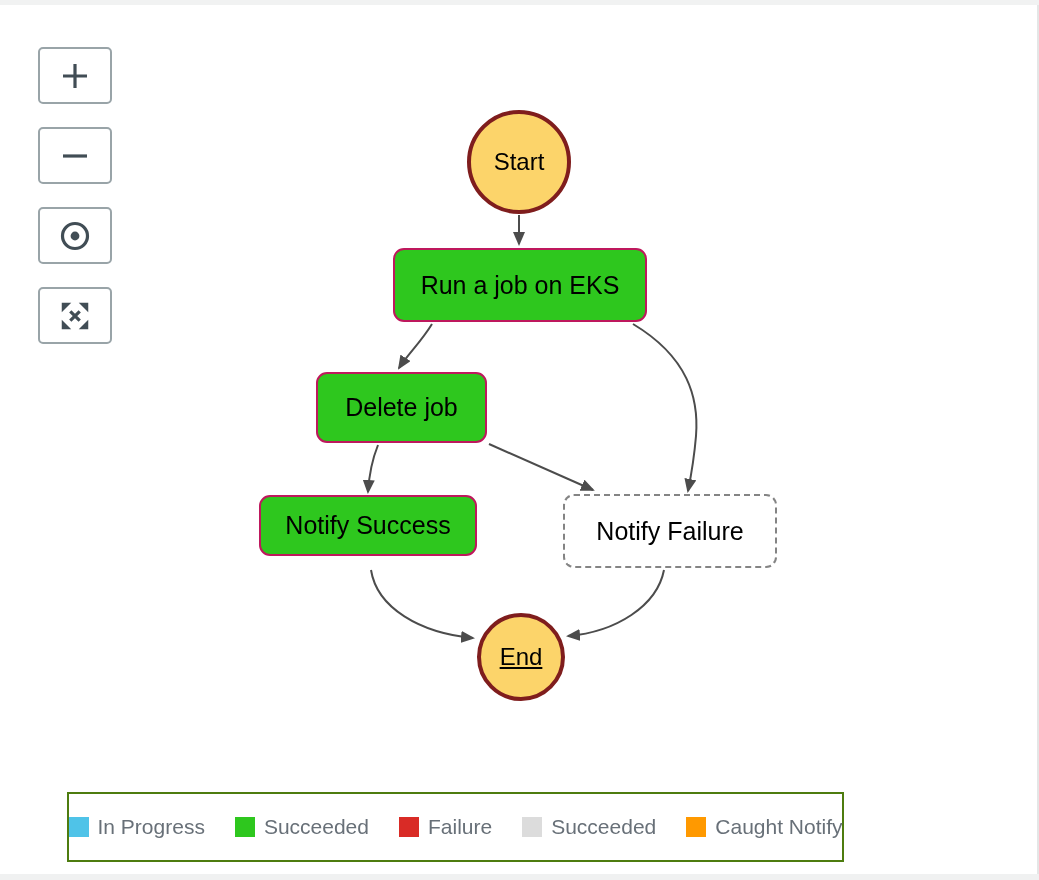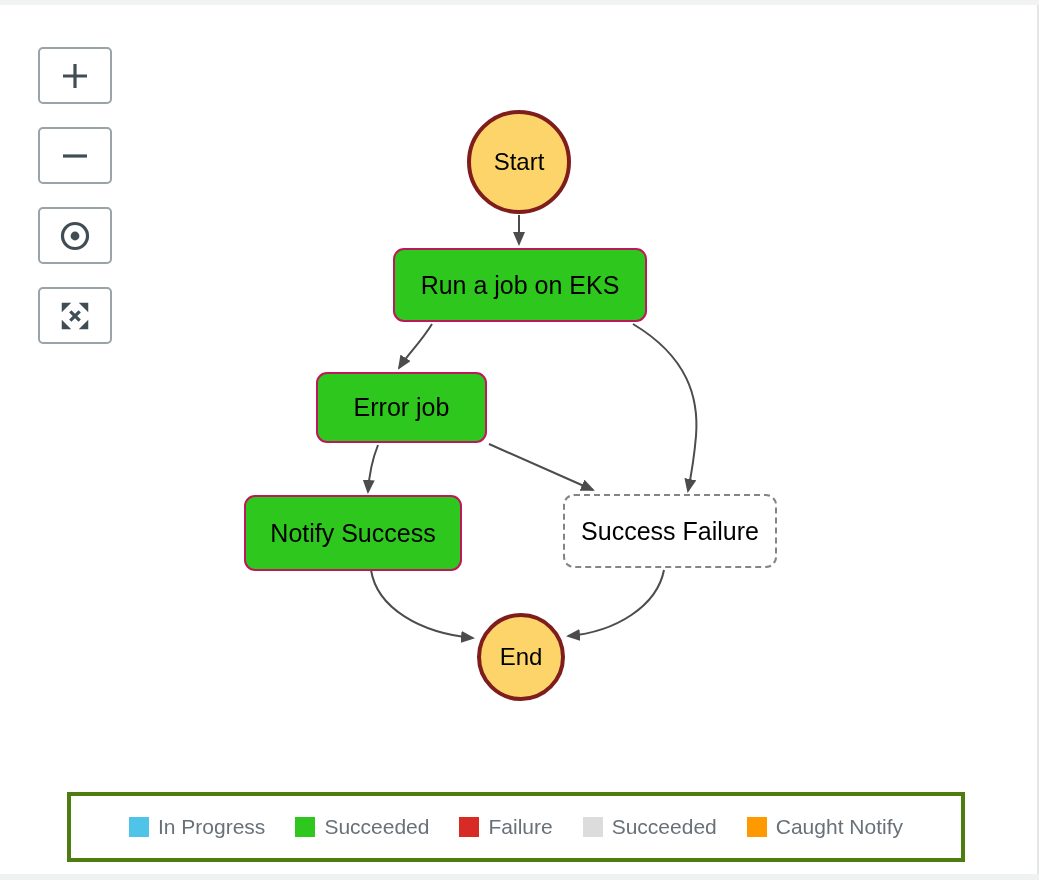--- a/index.html
+++ b/index.html
@@ -57,31 +57,31 @@
     border-radius: 11px;
     border: 2px solid #be185d;
   }
   .node.rect.dashed {
     border: 2px dashed #848484;
     background: #ffffff;
   }
   .n-start  { left: 467px; top: 110px; width: 104px; height: 104px; }
   .n-eks    { left: 393px; top: 248px; width: 254px; height: 74px; }
   .n-delete { left: 316px; top: 372px; width: 171px; height: 71px; }
-  .n-succ   { left: 244px; top: 495px; width: 218px; height: 76px; }
+  .n-succ   { left: 259px; top: 495px; width: 218px; height: 61px; }
   .n-fail   { left: 563px; top: 494px; width: 214px; height: 74px; }
-  .n-end    { left: 477px; top: 613px; width: 88px; height: 88px; }
+  .n-end    { left: 477px; top: 613px; width: 88px; height: 88px; text-decoration: underline; }
 
   .edges { position: absolute; left: 0; top: 0; width: 1039px; height: 880px; pointer-events: none; }
 
   
   .legend {
-    position: absolute; left: 67px; top: 792px; width: 898px; height: 70px;
+    position: absolute; left: 67px; top: 792px; width: 777px; height: 70px;
     background: #ffffff;
-    border: 4px solid #4d7c0f;
+    border: 2px solid #4d7c0f;
     display: flex; align-items: center; justify-content: center;
     gap: 30px;
   }
   .legend-item { display: flex; align-items: center; gap: 9px; }
   .legend-swatch { width: 20px; height: 20px; flex: 0 0 auto; }
   .legend-label { color: #687078; font-size: 21px; white-space: nowrap; }
 </style>
 </head>
 <body>
 
@@ -141,25 +141,25 @@
     <path d="M489 444 L593 490" marker-end="url(#arrow)"></path>
     <path d="M371 570 C377 608 420 633 473 638" marker-end="url(#arrow)"></path>
     <path d="M664 570 C657 606 616 632 568 636" marker-end="url(#arrow)"></path>
   </g>
 </svg>
 
 <div class="node circle n-start" style="background: rgb(252, 212, 106);">Start</div>
 
 <div class="node rect n-eks" style="background: rgb(46, 199, 30);">Run a job on EKS</div>
 
-<div class="node rect n-delete" style="background: rgb(46, 199, 30);">Error job</div>
+<div class="node rect n-delete" style="background: rgb(46, 199, 30);">Delete job</div>
 
 <div class="node rect n-succ" style="background: rgb(46, 199, 30);">Notify Success</div>
 
-<div class="node rect dashed n-fail" style="background: rgb(255, 255, 255);">Success Failure</div>
+<div class="node rect dashed n-fail" style="background: rgb(255, 255, 255);">Notify Failure</div>
 
 <div class="node circle n-end" style="background: rgb(252, 212, 106);">End</div>
 
 <div class="legend">
   <div class="legend-item">
     <span class="legend-swatch" style="background: rgb(79, 195, 232);"></span>
     <span class="legend-label">In Progress</span>
   </div>
   <div class="legend-item">
     <span class="legend-swatch" style="background: rgb(46, 199, 30);"></span>

